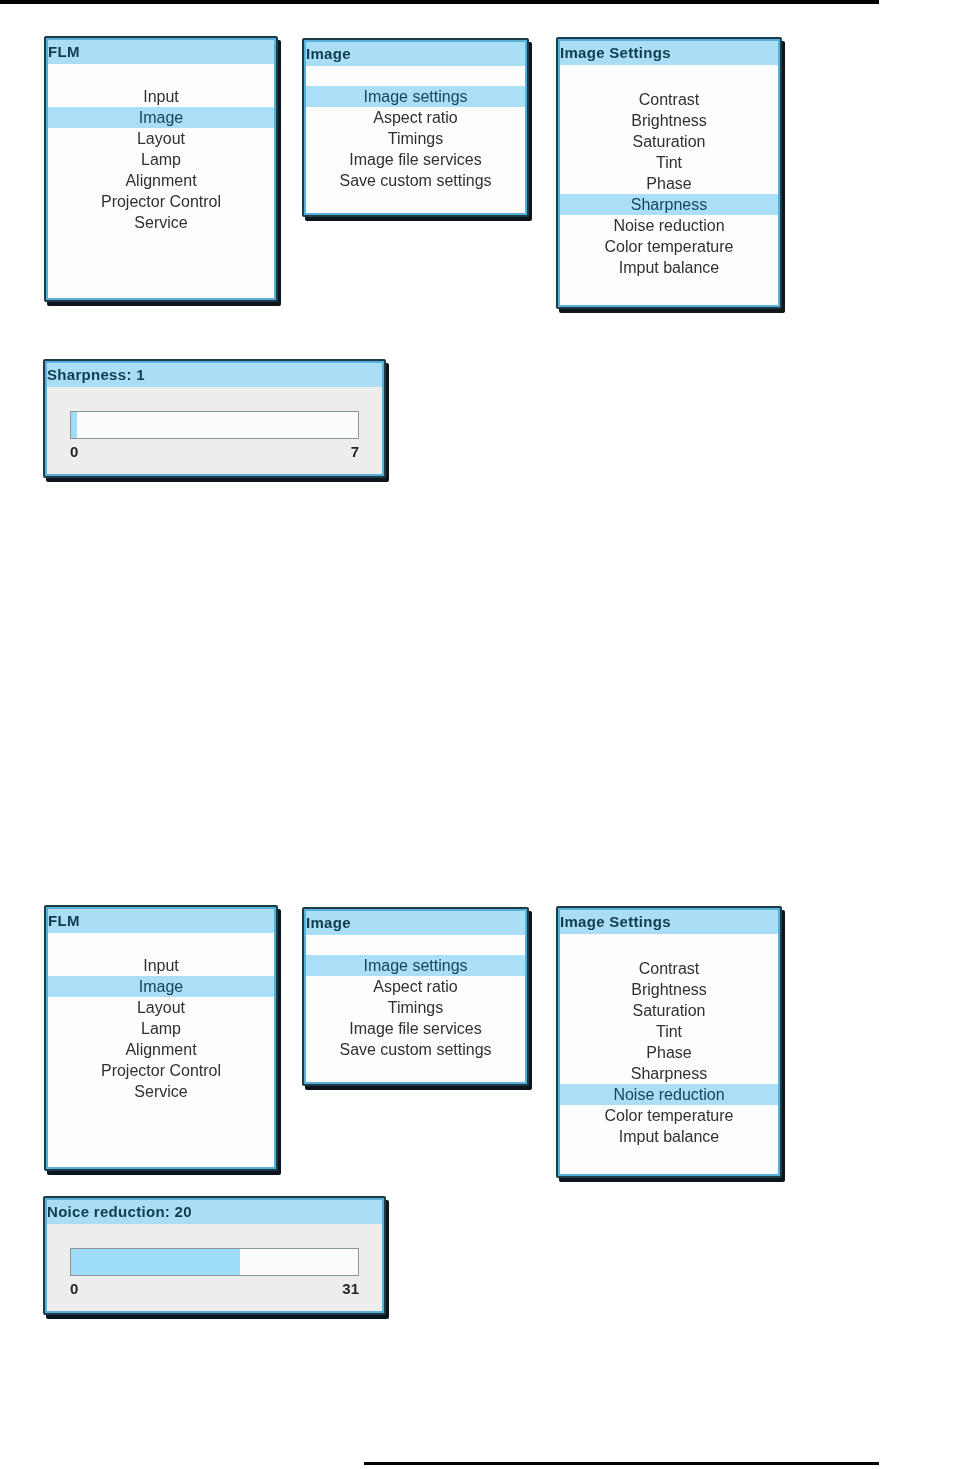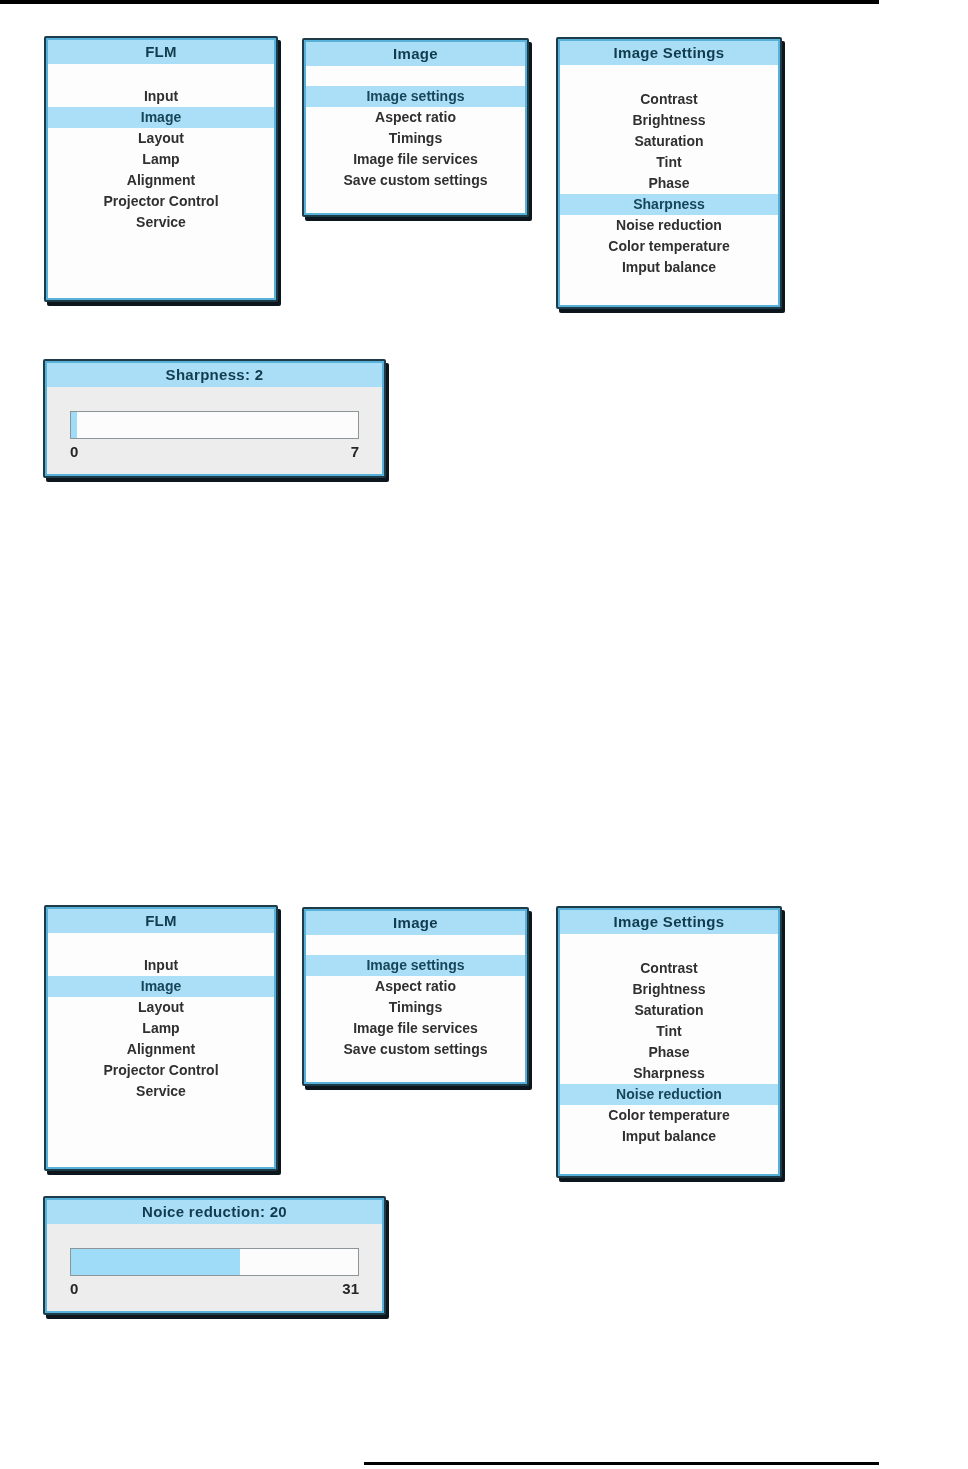--- a/index.html
+++ b/index.html
@@ -7,23 +7,23 @@
           font-family:"Liberation Sans",sans-serif;overflow:hidden;}
   .rule{position:absolute;background:var(--rule_black,#000);}
   .rule-top{left:0;top:0;width:879px;height:4px;}
   .rule-foot{left:364px;top:1462px;width:515px;height:3px;}
 
   
   .panel{position:absolute;box-sizing:border-box;border:2px solid var(--border_dark,#1d3b49);
          background:var(--accent_blue,#57b1d9);padding:2px;border-radius:2px;
          box-shadow:3px 4px 0 var(--shadow_dark,#0c161c);}
   .inner{background:#fdfdfd;width:100%;height:100%;display:flex;flex-direction:column;overflow:hidden;}
-  .hdr{flex:0 0 24px;line-height:24px;text-align:center;background:var(--header_blue,#a9def6);
+  .hdr{flex:0 0 24px;line-height:24px;background:var(--header_blue,#a9def6);
        color:var(--title_text,#123c4e);font-size:15px;font-weight:bold;letter-spacing:.3px;}
-  .menu .row{height:21px;line-height:21px;text-align:center;font-size:14px;font-weight:bold;
+  .menu .row{height:21px;line-height:21px;text-align:center;font-size:16px;font-weight:normal;
              color:var(--item_text,#303030);}
   .row.sel{background:var(--highlight_blue,#abdff7);color:var(--selected_text,#17465a);}
   .gap{flex:0 0 auto;}
 
   
   .dialog .body{flex:1;background:var(--dialog_body,#ededed);padding:24px 23px 0;}
   .track{height:28px;background:#fcfcfc;border:1px solid #8c9598;box-sizing:border-box;}
   .fill{height:100%;background:var(--track_fill,#9fdcf8);}
   .range{display:flex;justify-content:space-between;font-size:15px;font-weight:bold;
          color:#262626;margin-top:4px;}
@@ -71,21 +71,21 @@
       <div class="row">Phase</div>
       <div class="row sel">Sharpness</div>
       <div class="row">Noise reduction</div>
       <div class="row">Color temperature</div>
       <div class="row">Imput balance</div>
     </div>
   </div>
 
   <div class="panel dialog" style="left:43px;top:359px;width:343px;height:119px">
     <div class="inner">
-      <div class="hdr">Sharpness: 2</div>
+      <div class="hdr">Sharpness: 1</div>
       <div class="body">
         <div class="track">
           <div class="fill" style="width: 2%;"></div>
         </div>
         <div class="range">
           <span>0</span>
           <span>7</span>
         </div>
       </div>
     </div>

